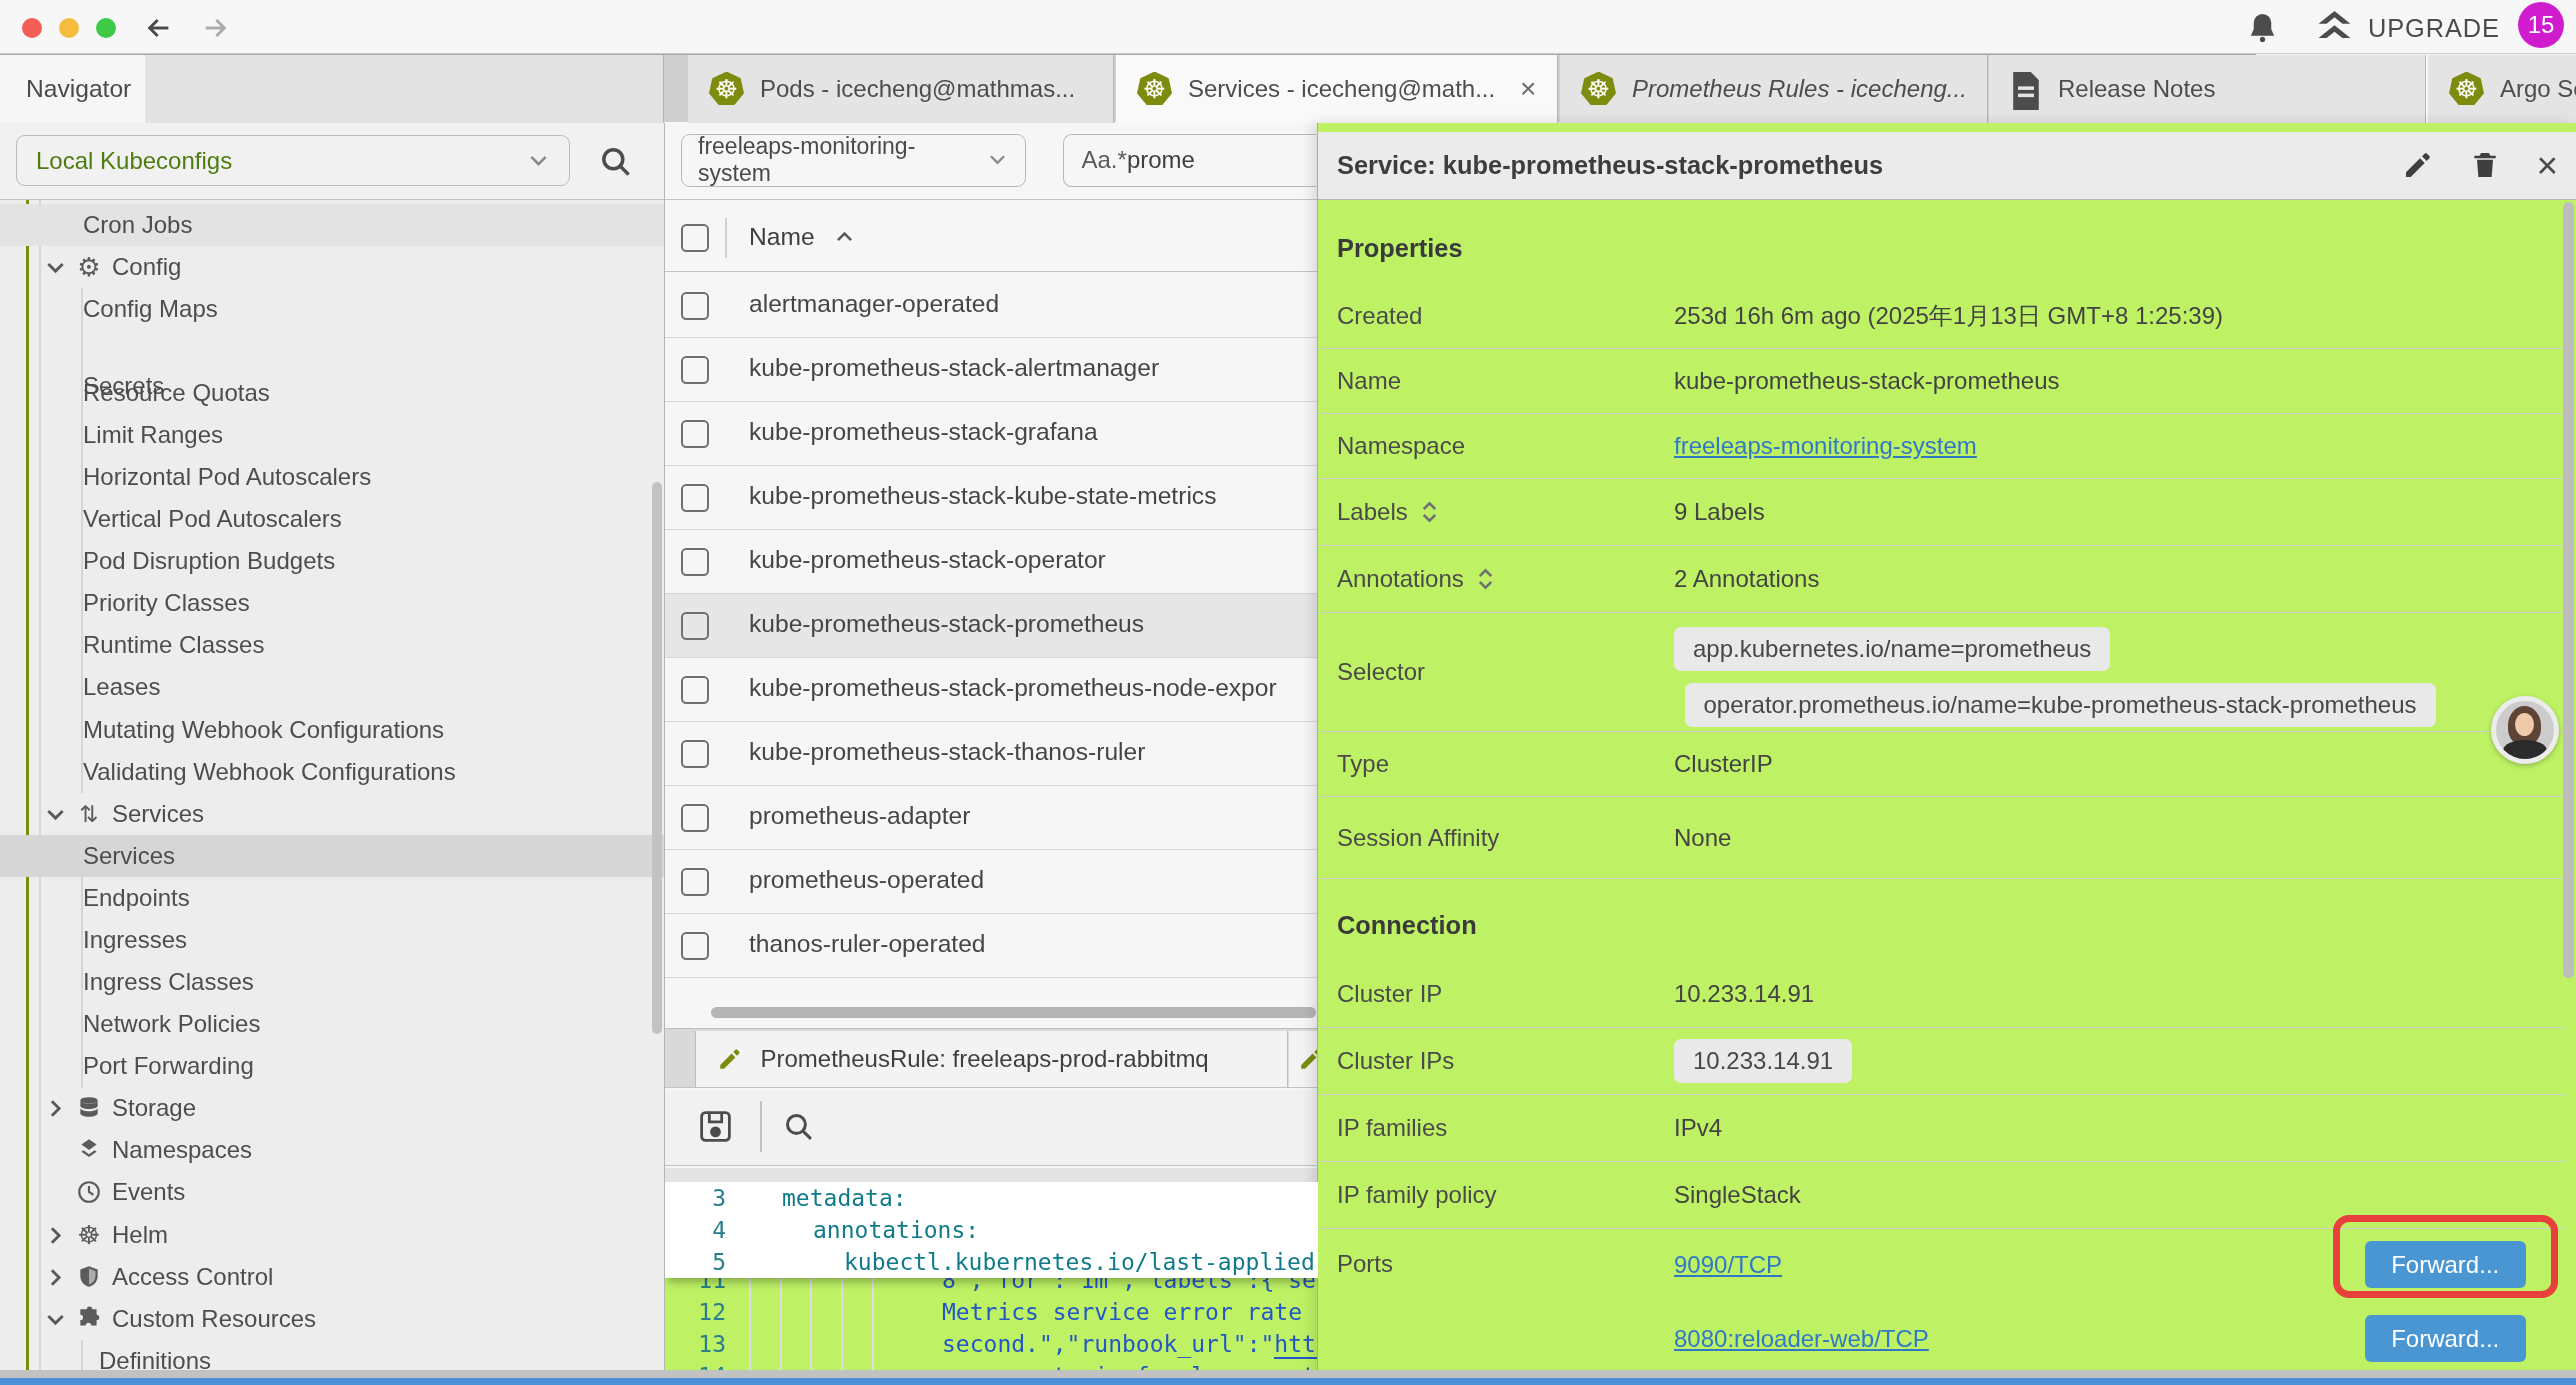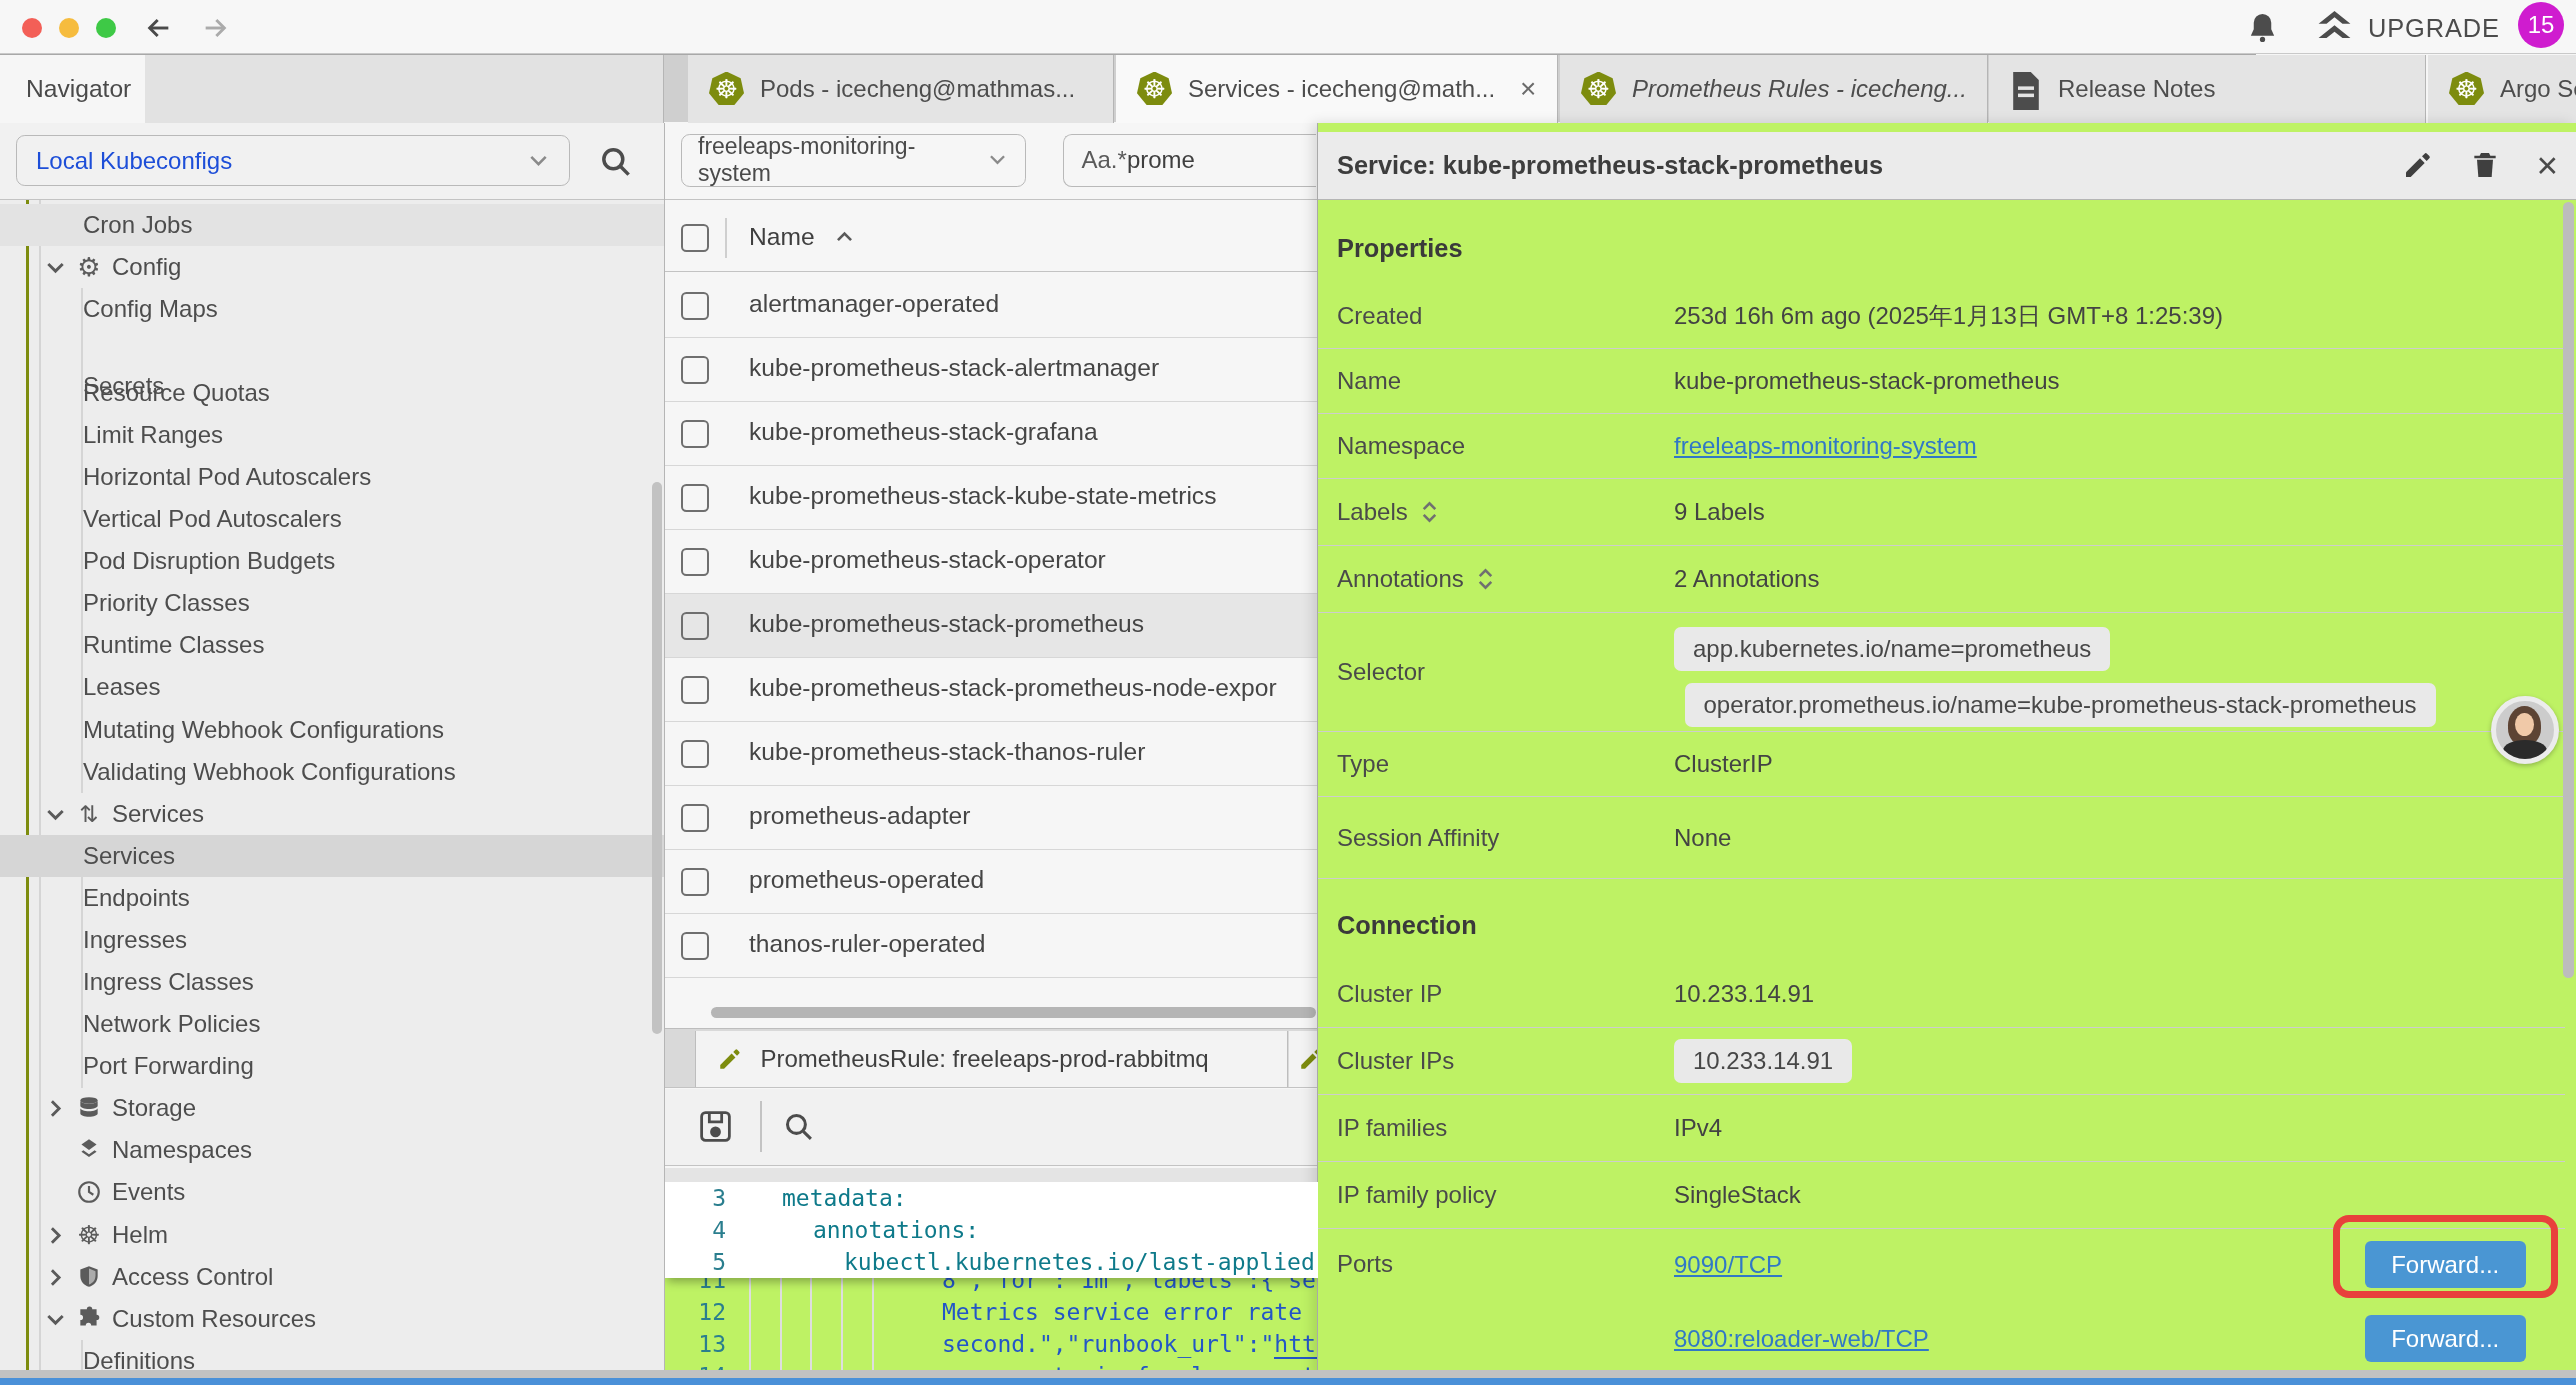--- a/index.html
+++ b/index.html
@@ -30,21 +30,21 @@
   .ktab { position:absolute; top:0; height:68px; display:flex; align-items:center; gap:16px; padding:0 21px; font-size:24px; color:#4d4d4d; background:#e4e4e4; border-right:1.8px solid #b5b5b5; white-space:nowrap; overflow:hidden; }
   .ktab.active { background:#f9f9f9; }
   .ktab.italic .tab-label { font-style:italic; }
   .k8s-icon { width:35px; height:35px; background:#7d8c0e; clip-path:polygon(50% 0%, 90.5% 19.5%, 100% 61.8%, 72.5% 95.7%, 27.5% 95.7%, 0% 61.8%, 9.5% 19.5%); color:#fff; display:flex; align-items:center; justify-content:center; font-size:26px; flex:none; }
   .doc-icon { width:32px; height:35px; color:#4c4c4c; flex:none; }
   .tab-close { font-size:28px; color:#6b6b6b; margin-left:8.8px; }
 
   
   #sidebar { position:absolute; left:0; top:123px; width:664px; height:1256px; background:#ededed; }
   #kubeconfig-row { position:absolute; left:0; top:0; width:664px; height:77px; border-bottom:1.8px solid #c3c3c3; background:#f1f1f1; }
-  #kubeconfig-select { position:absolute; left:16px; top:12.3px; width:554px; height:51px; border:1.8px solid #b9b9b9; border-radius:8.8px; display:flex; align-items:center; padding:0 19px; font-size:24px; color:#1d4ed8; }
+  #kubeconfig-select { position:absolute; left:16px; top:12.3px; width:554px; height:51px; border:1.8px solid #b9b9b9; border-radius:8.8px; display:flex; align-items:center; padding:0 19px; font-size:24px; color:#4d7c0f; }
   #kubeconfig-select .chev-down { margin-left:auto; color:#8a8a8a; }
   #sidebar-search { position:absolute; left:598px; top:21px; width:35px; height:35px; color:#4c4c4c; }
   #tree { position:absolute; left:0; top:77px; width:664px; height:1178px; overflow:hidden; }
   #tree .accent { position:absolute; left:26px; top:0; bottom:0; width:2.6px; background:#7d8c0e; }
   #tree .guide-root { position:absolute; left:39px; top:0; bottom:0; width:1.8px; background:#d5d5d5; }
   .guide-seg { position:absolute; left:81px; width:1.8px; background:#d5d5d5; }
   .trow { position:absolute; left:0; width:664px; height:42px; display:flex; align-items:center; font-size:24px; color:#4d4d4d; }
   .trow.hover { background:#e3e3e3; }
   .trow.selected { background:#d6d6d6; }
   .trow .chev { position:absolute; left:44px; width:23px; height:23px; color:#5a5a5a; }
@@ -362,21 +362,21 @@
             <path d="M3 5.5l5 5 5-5" fill="none" stroke="currentColor" stroke-width="2"></path>
           </svg>
         </span>
       <span class="ticon">
         <svg viewBox="0 0 24 24" width="26" height="26" fill="currentColor">
             <path d="M10 3a2.5 2.5 0 0 1 5 0h4v5a2.5 2.5 0 0 1 0 5v5h-5a2.5 2.5 0 0 0-5 0H4v-5a2.5 2.5 0 0 0 0-5V3z"></path>
           </svg>
       </span>
       <span class="tlabel-group">Custom Resources</span>
     </div>
-    <div class="trow" style="top:1140px;">
+    <div class="trow" style="top:1140px;margin-left:16px;">
         <span class="tlabel-leaf">Definitions</span>
       </div>
   </div>
   <div id="sidebar-scrollthumb"></div>
 </div>
 
 <div id="middle">
   <div id="mid-toolbar">
     <div id="ns-select">
       <span>freeleaps-monitoring-system</span>

